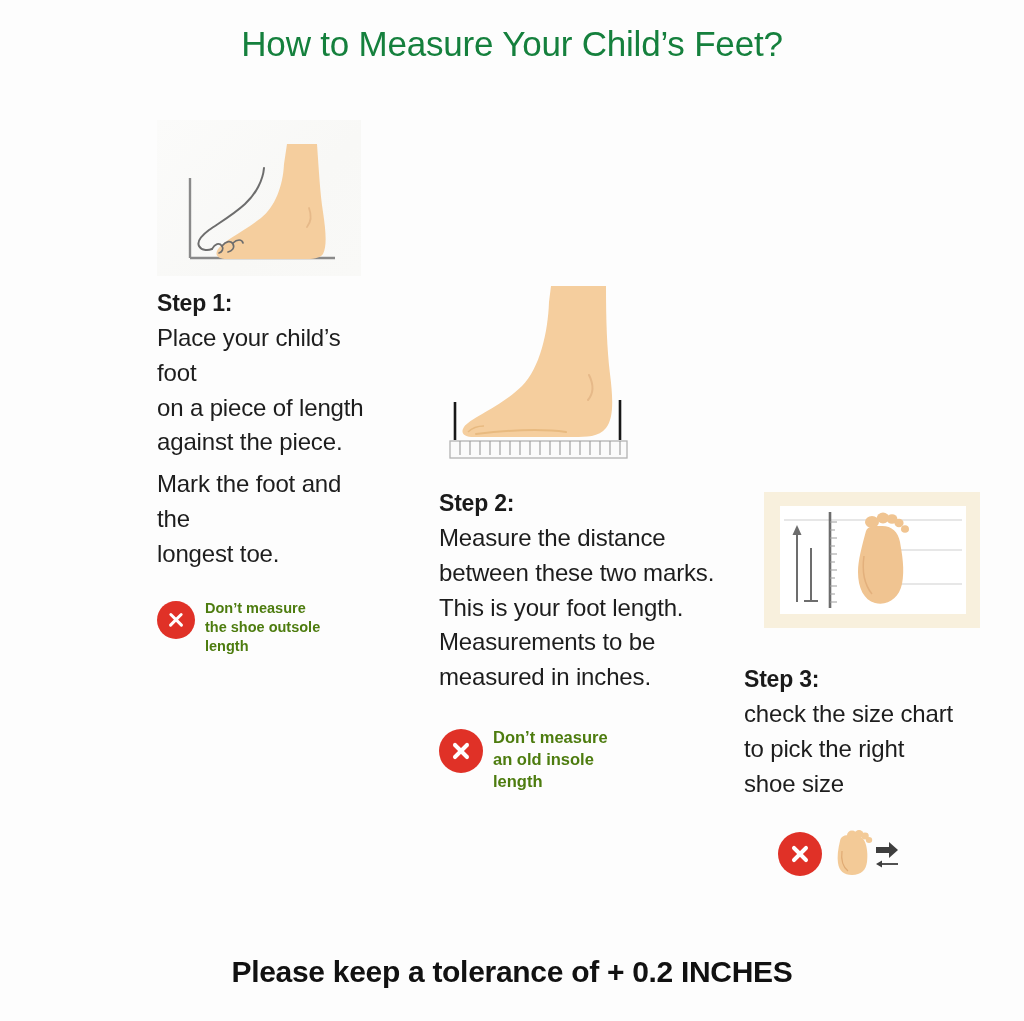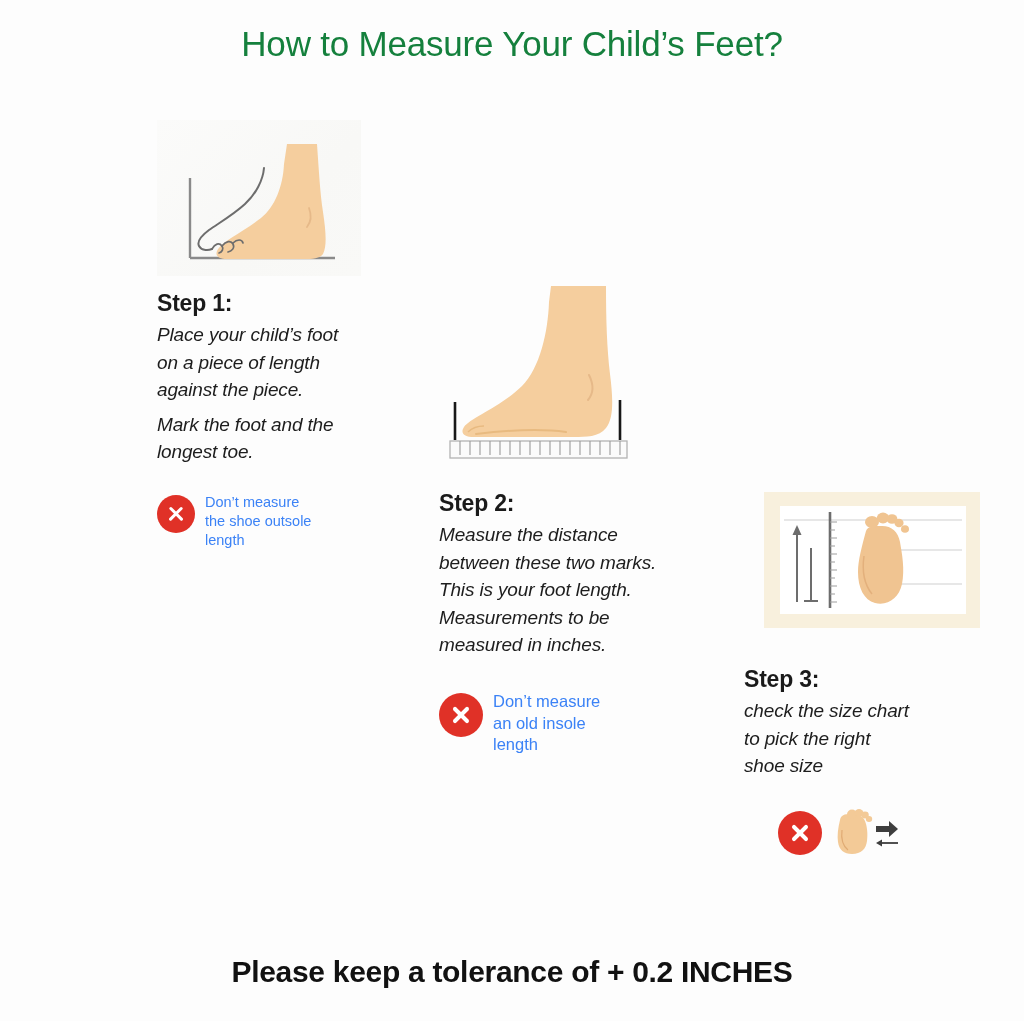--- a/index.html
+++ b/index.html
@@ -38,25 +38,24 @@
 
   
   .step-heading {
     font-size: 23px;
     font-weight: bold;
     color: #1a1a1a;
     margin: 0 0 4px 0;
     letter-spacing: -0.2px;
   }
   .step-body {
-    font-size: 19px;
+    font-size: 24px;
     color: #1d1d1d;
     line-height: 1.45;
     letter-spacing: -0.15px;
-    font-style: italic;
   }
   .step-body .ln { display: block; }
   .step-body .gap { display:block; height: 7px; }
 
   
   .warn {
     display: flex;
     align-items: flex-start;
     gap: 10px;
   }
@@ -81,21 +80,22 @@
     background: #ffffff;
     border-radius: 2px;
   }
   .warn-circle.big::before,
   .warn-circle.big::after { width: 21px; height: 4px; }
   .warn-circle::before { transform: translate(-50%,-50%) rotate(45deg); }
   .warn-circle::after  { transform: translate(-50%,-50%) rotate(-45deg); }
   .warn-text {
     font-size: 14.5px;
     line-height: 1.32;
-    color: #3b82f6;
+    color: #4d7c0f;
+    font-weight: bold;
   }
   .warn-text.lg { font-size: 16.5px; }
   .warn-text .ln { display: block; }
 
   
   #step1 {
     position: absolute;
     left: 157px;
     top: 120px;
     width: 220px;

